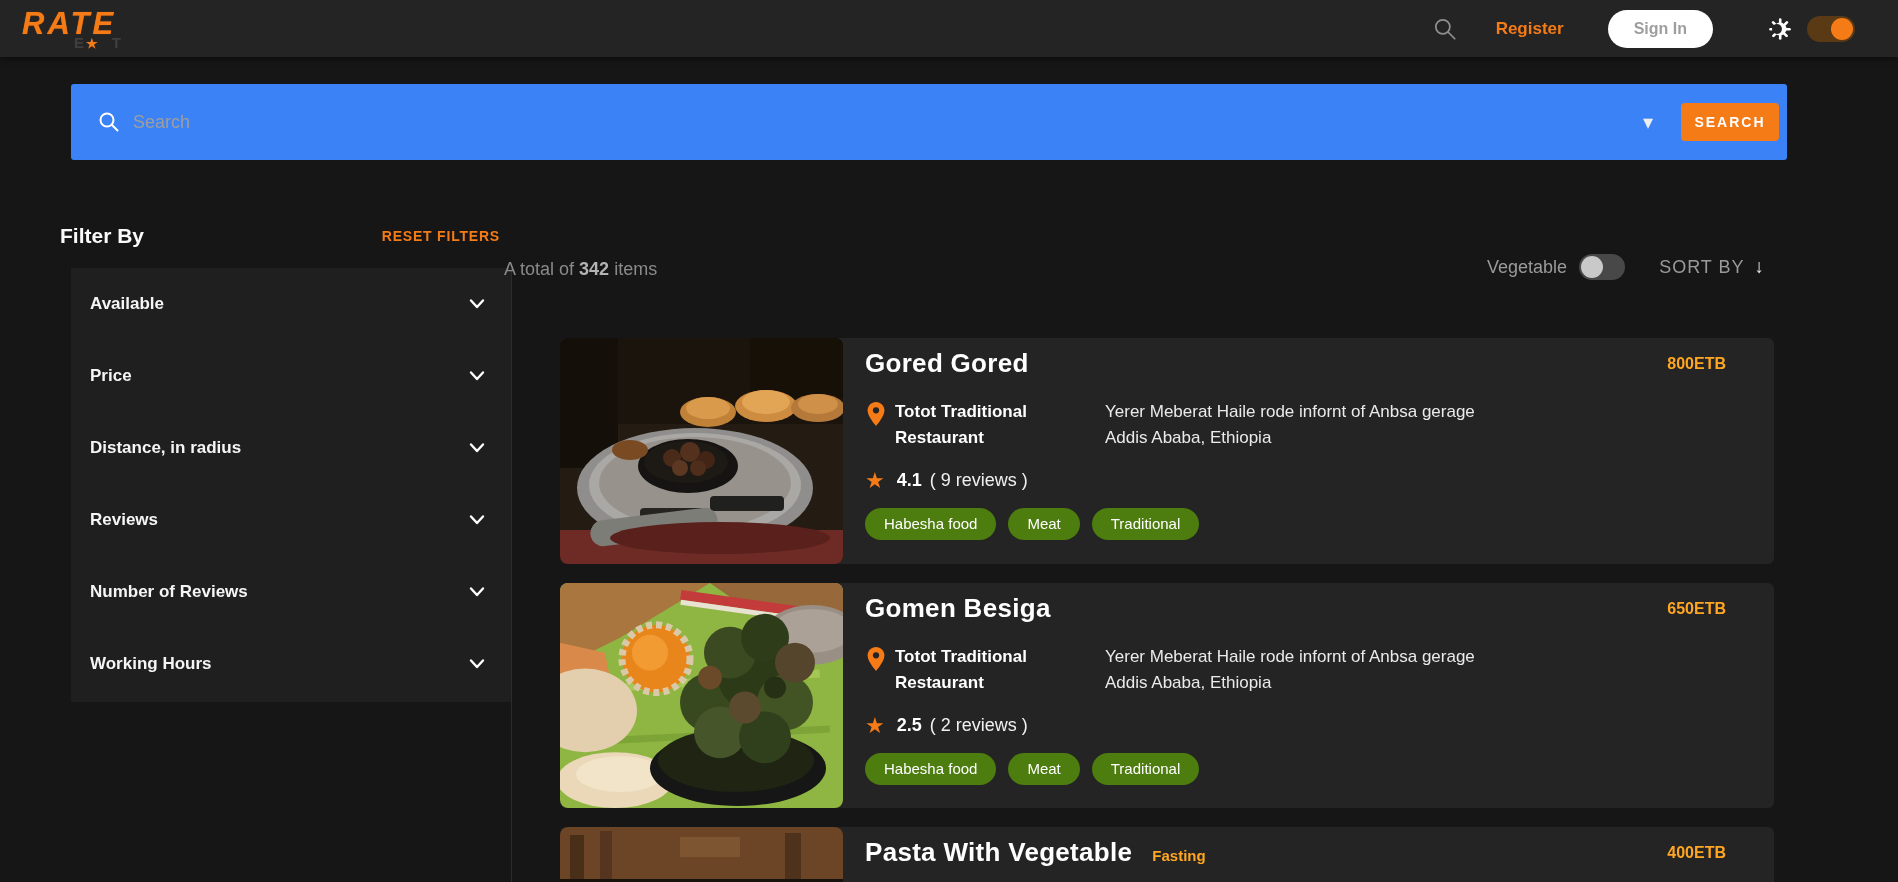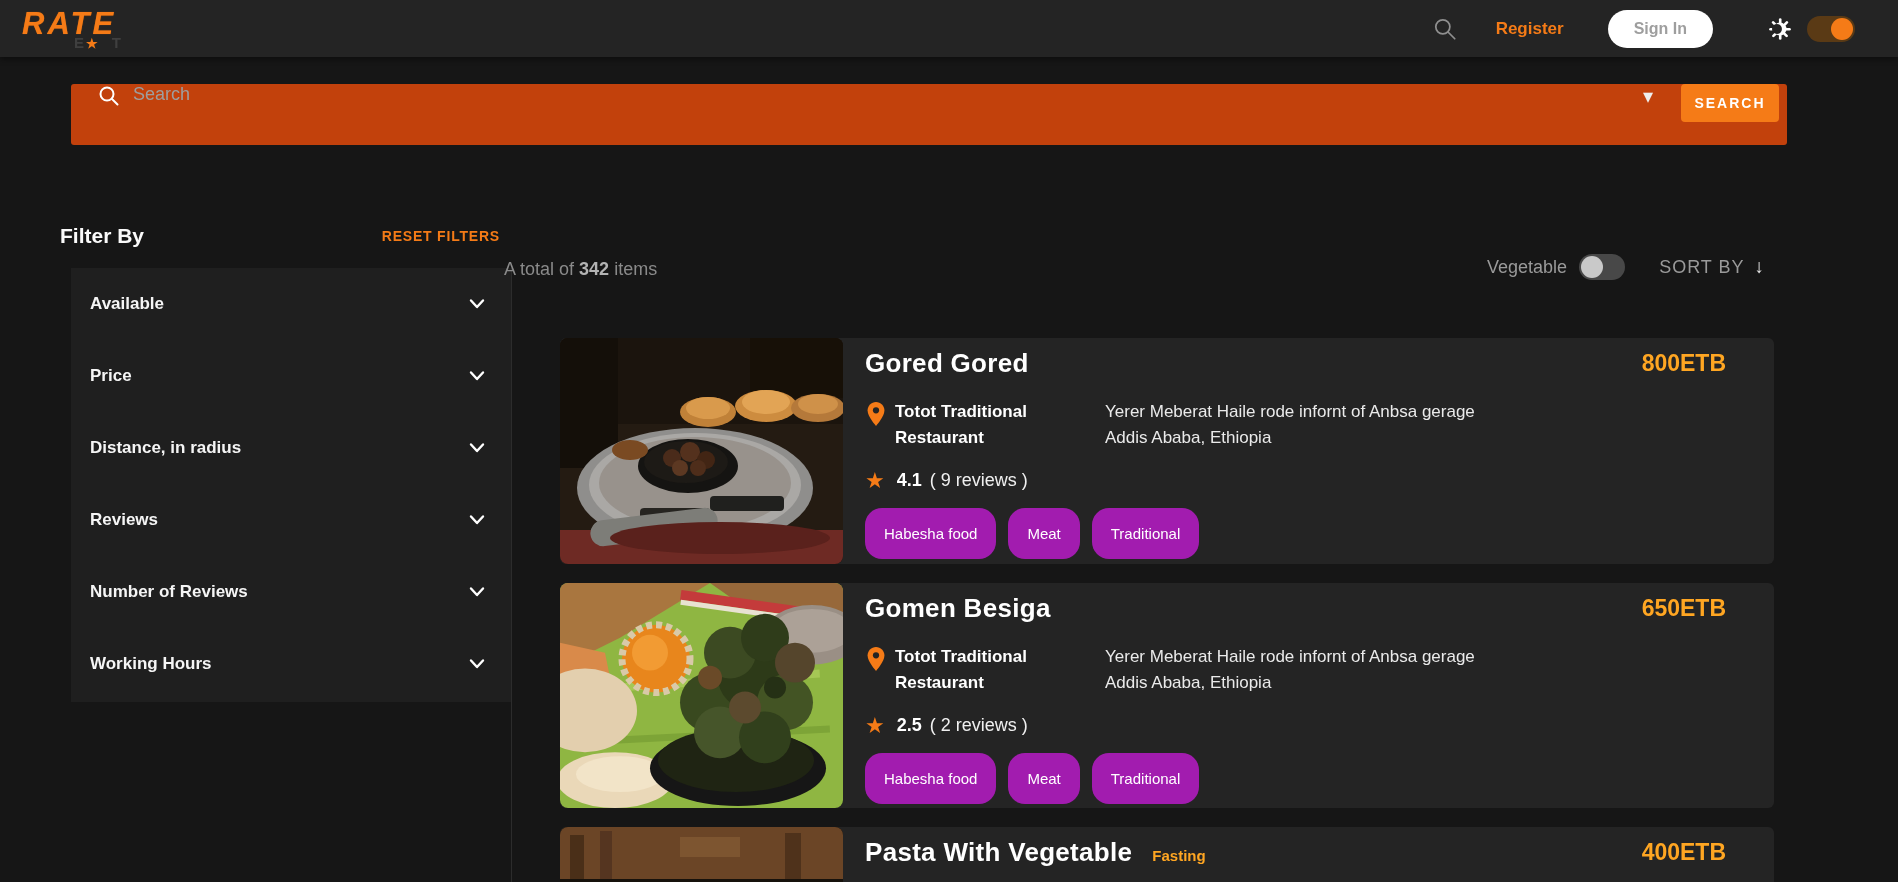--- a/index.html
+++ b/index.html
@@ -22,22 +22,22 @@
     border:none; border-radius:20px; padding:10px 26px; margin-right:54px; cursor:pointer; }
   .brightness { width:26px; height:26px; margin-right:14px; cursor:pointer; }
   .toggle { position:relative; width:48px; height:26px; border-radius:13px; cursor:pointer; }
   .toggle .knob { position:absolute; top:2px; width:22px; height:22px; border-radius:50%; }
   .toggle.on { background:#5a3a15; }
   .toggle.on .knob { right:2px; background:#f57b17; }
   .toggle.off { background:#484848; }
   .toggle.off .knob { left:2px; background:#c9c9c9; }
 
   
-  .search-bar { position:absolute; left:71px; top:84px; width:1716px; height:61px;
-    background:#c2410c; border-radius:3px; display:flex; align-items:flex-start; }
+  .search-bar { position:absolute; left:71px; top:84px; width:1716px; height:76px;
+    background:#3b82f6; border-radius:3px; display:flex; align-items:center; }
   .search-bar .mag { width:24px; height:24px; margin-left:26px; flex:none; }
   .search-input { flex:1; margin-left:12px; background:transparent; border:none; outline:none;
     color:#eee; font-size:18px; font-family:"Liberation Sans", sans-serif; }
   .search-input::placeholder { color:#9e9e9e; }
   .caret { color:#eee; font-size:20px; margin-right:28px; cursor:pointer; user-select:none; }
   .search-btn { width:98px; height:38px; margin-right:8px; background:#f57b17; color:#fff;
     font-weight:700; font-size:14px; letter-spacing:2px; border:none; border-radius:4px; cursor:pointer; }
 
   
   .filter-head { position:absolute; left:60px; top:224px; width:440px;
@@ -65,31 +65,31 @@
 
   
   .card { position:absolute; left:560px; width:1214px; background:#242424; border-radius:6px;
     display:flex; cursor:pointer; }
   .card-img { width:283px; flex:none; border-radius:8px; overflow:hidden; background:#111; }
   .card-img svg { display:block; width:283px; height:100%; }
   .card-body { flex:1; padding:10px 48px 0 22px; position:relative; }
   .title-row { display:flex; align-items:center; }
   .food-title { color:#fff; font-size:26px; font-weight:700; letter-spacing:.3px; }
   .fasting { color:#ffa622; font-size:15px; font-weight:700; margin-left:20px; margin-top:6px; }
-  .price { margin-left:auto; color:#ffa622; font-size:23px; font-weight:700; }
+  .price { margin-left:auto; color:#ffa622; font-size:16px; font-weight:700; }
   .info-row { display:flex; margin-top:20px; }
   .pin { width:22px; height:26px; flex:none; margin-top:2px; }
   .rest-name { width:188px; margin-left:8px; color:#fff; font-size:17px; font-weight:700; line-height:1.55; }
   .address { margin-left:22px; color:#eaeaea; font-size:17px; line-height:1.55; }
   .rating-row { display:flex; align-items:center; margin-top:16px; }
   .star { color:#f57b17; font-size:22px; margin-right:12px; }
   .rating-val { color:#fff; font-size:18px; font-weight:700; margin-right:8px; }
   .reviews { color:#f0f0f0; font-size:18px; }
   .tags { display:flex; margin-top:14px; }
-  .tag { background:#a21caf; color:#fff; font-size:15px; height:51px; border-radius:17px;
+  .tag { background:#4d7c0f; color:#fff; font-size:15px; height:32px; border-radius:17px;
     display:flex; align-items:center; padding:0 19px; margin-right:12px; cursor:pointer; }
 </style>
 </head>
 <body>
 
 <nav class="navbar">
   <div class="logo">
     <div class="logo-line1">RATE</div>
     <div class="logo-line2"><span>E</span><span class="star">★</span><span>T</span></div>
   </div>

